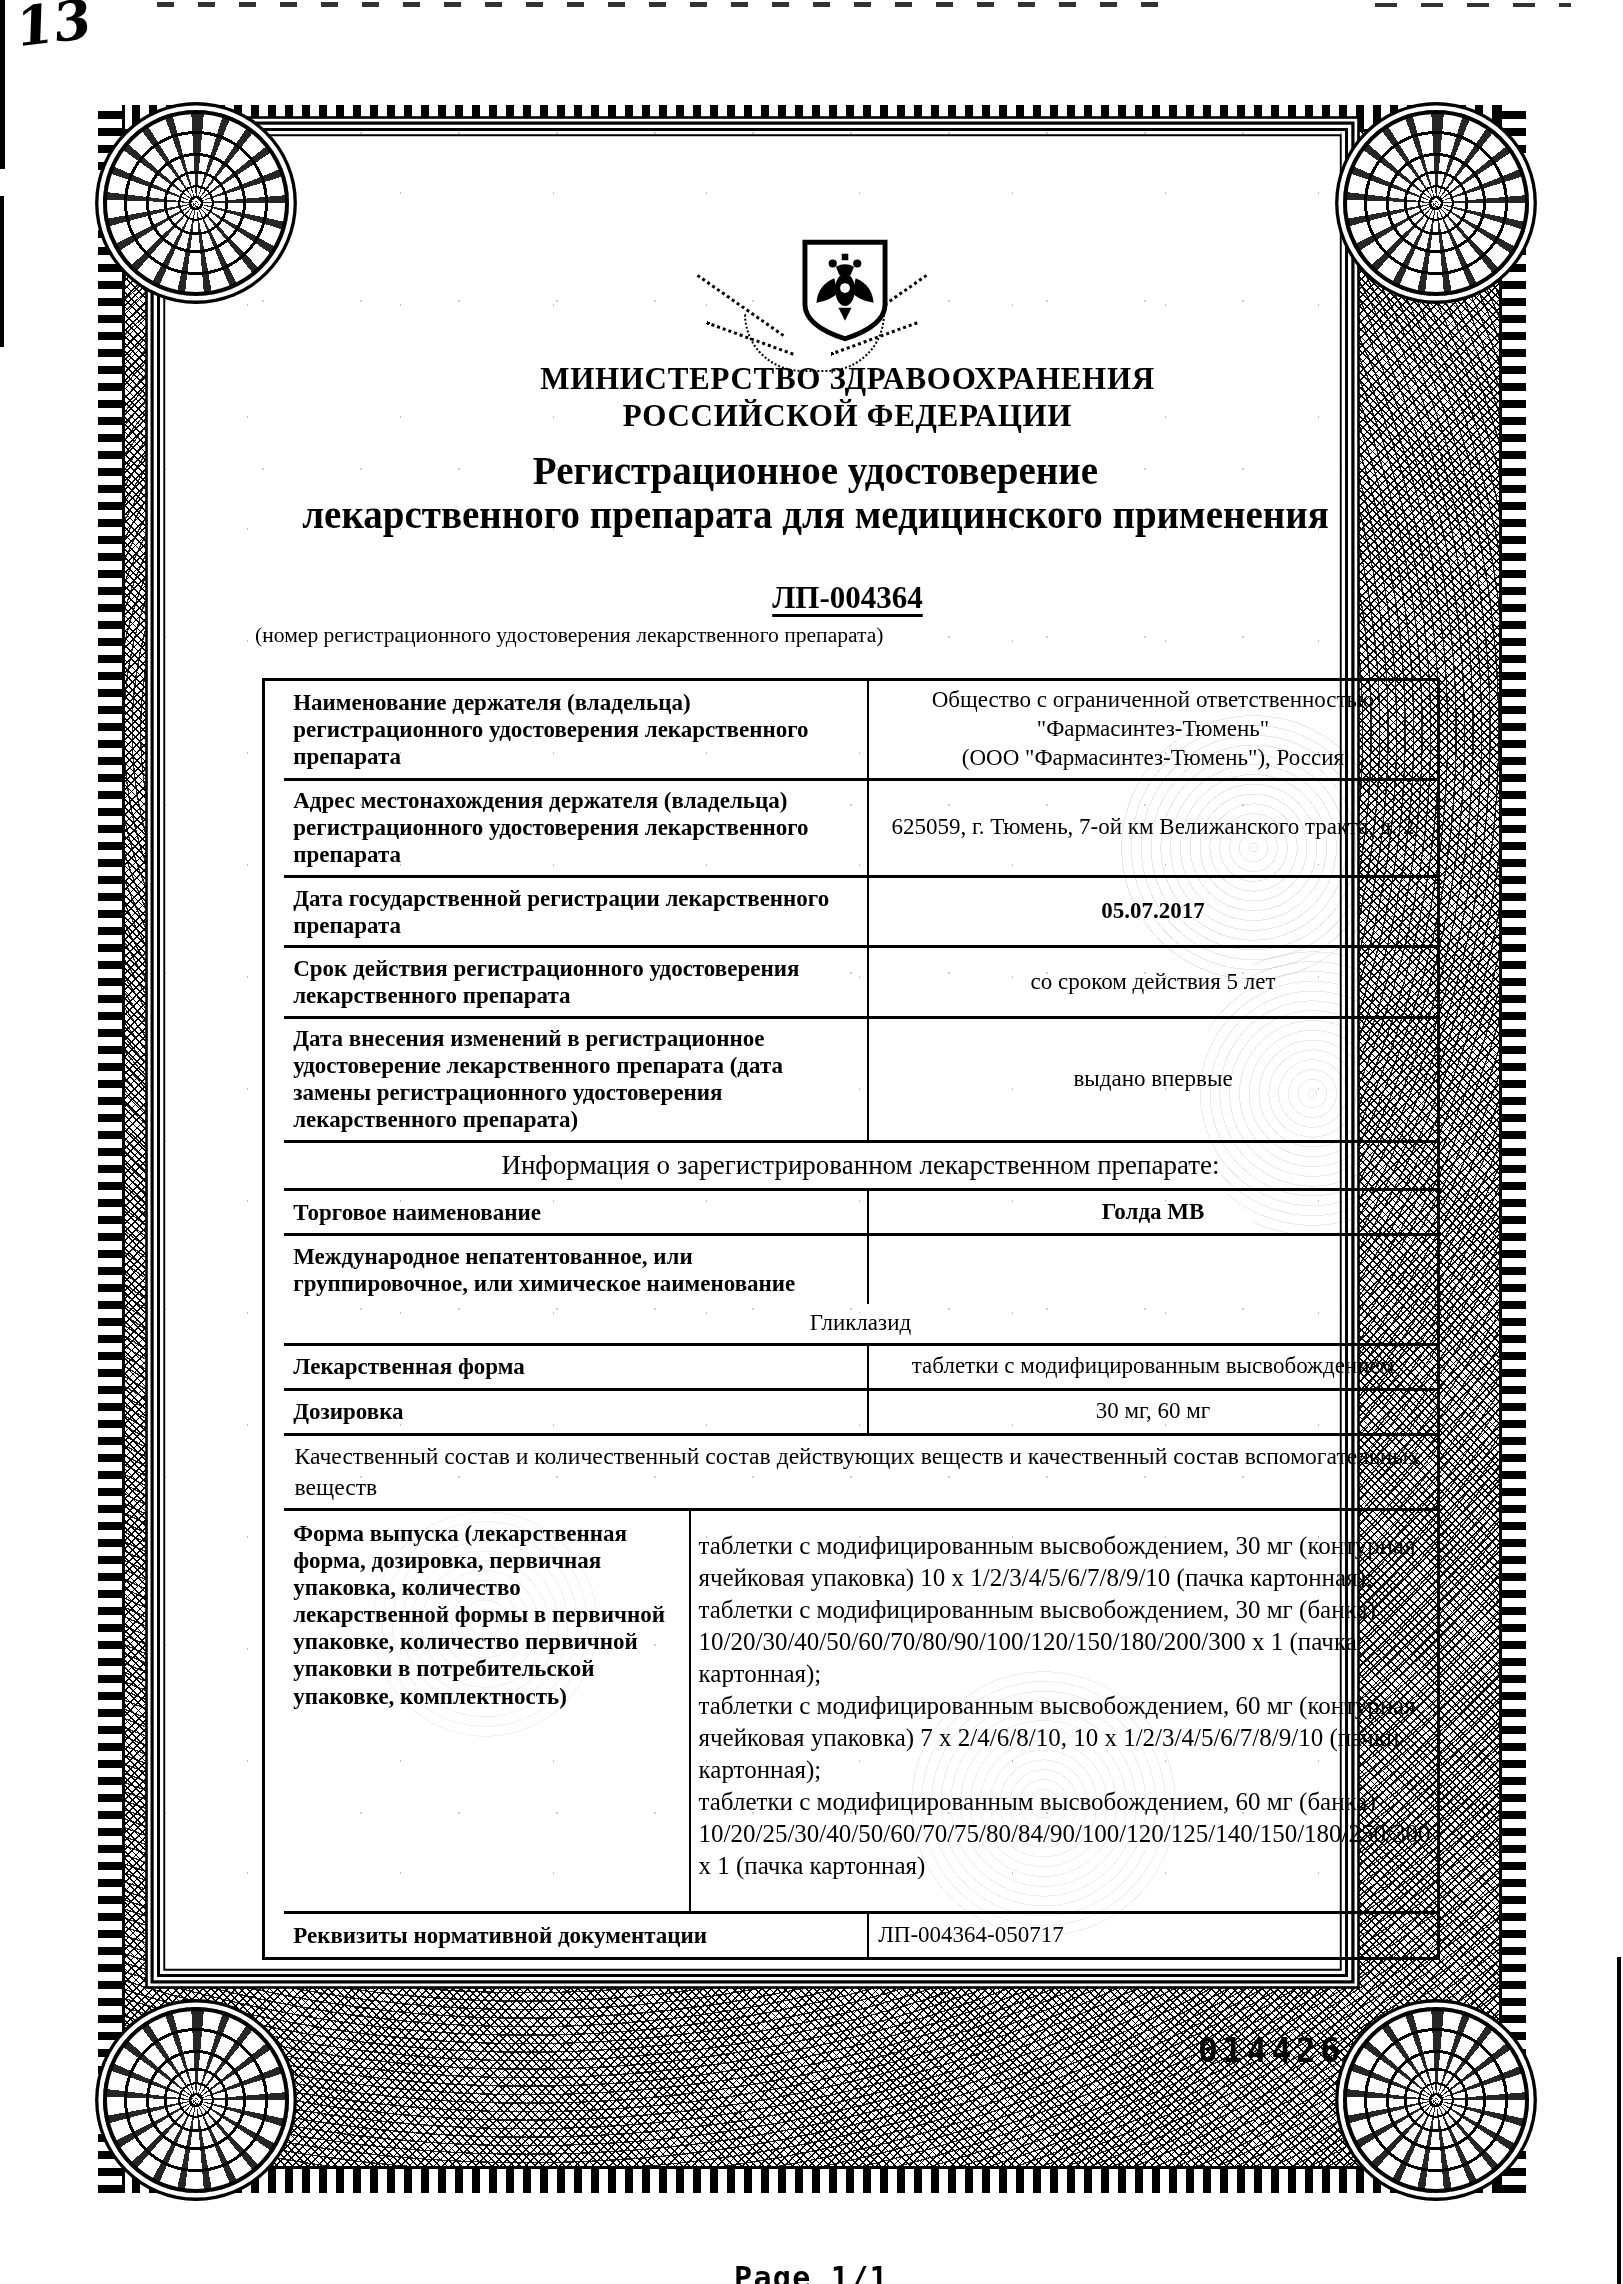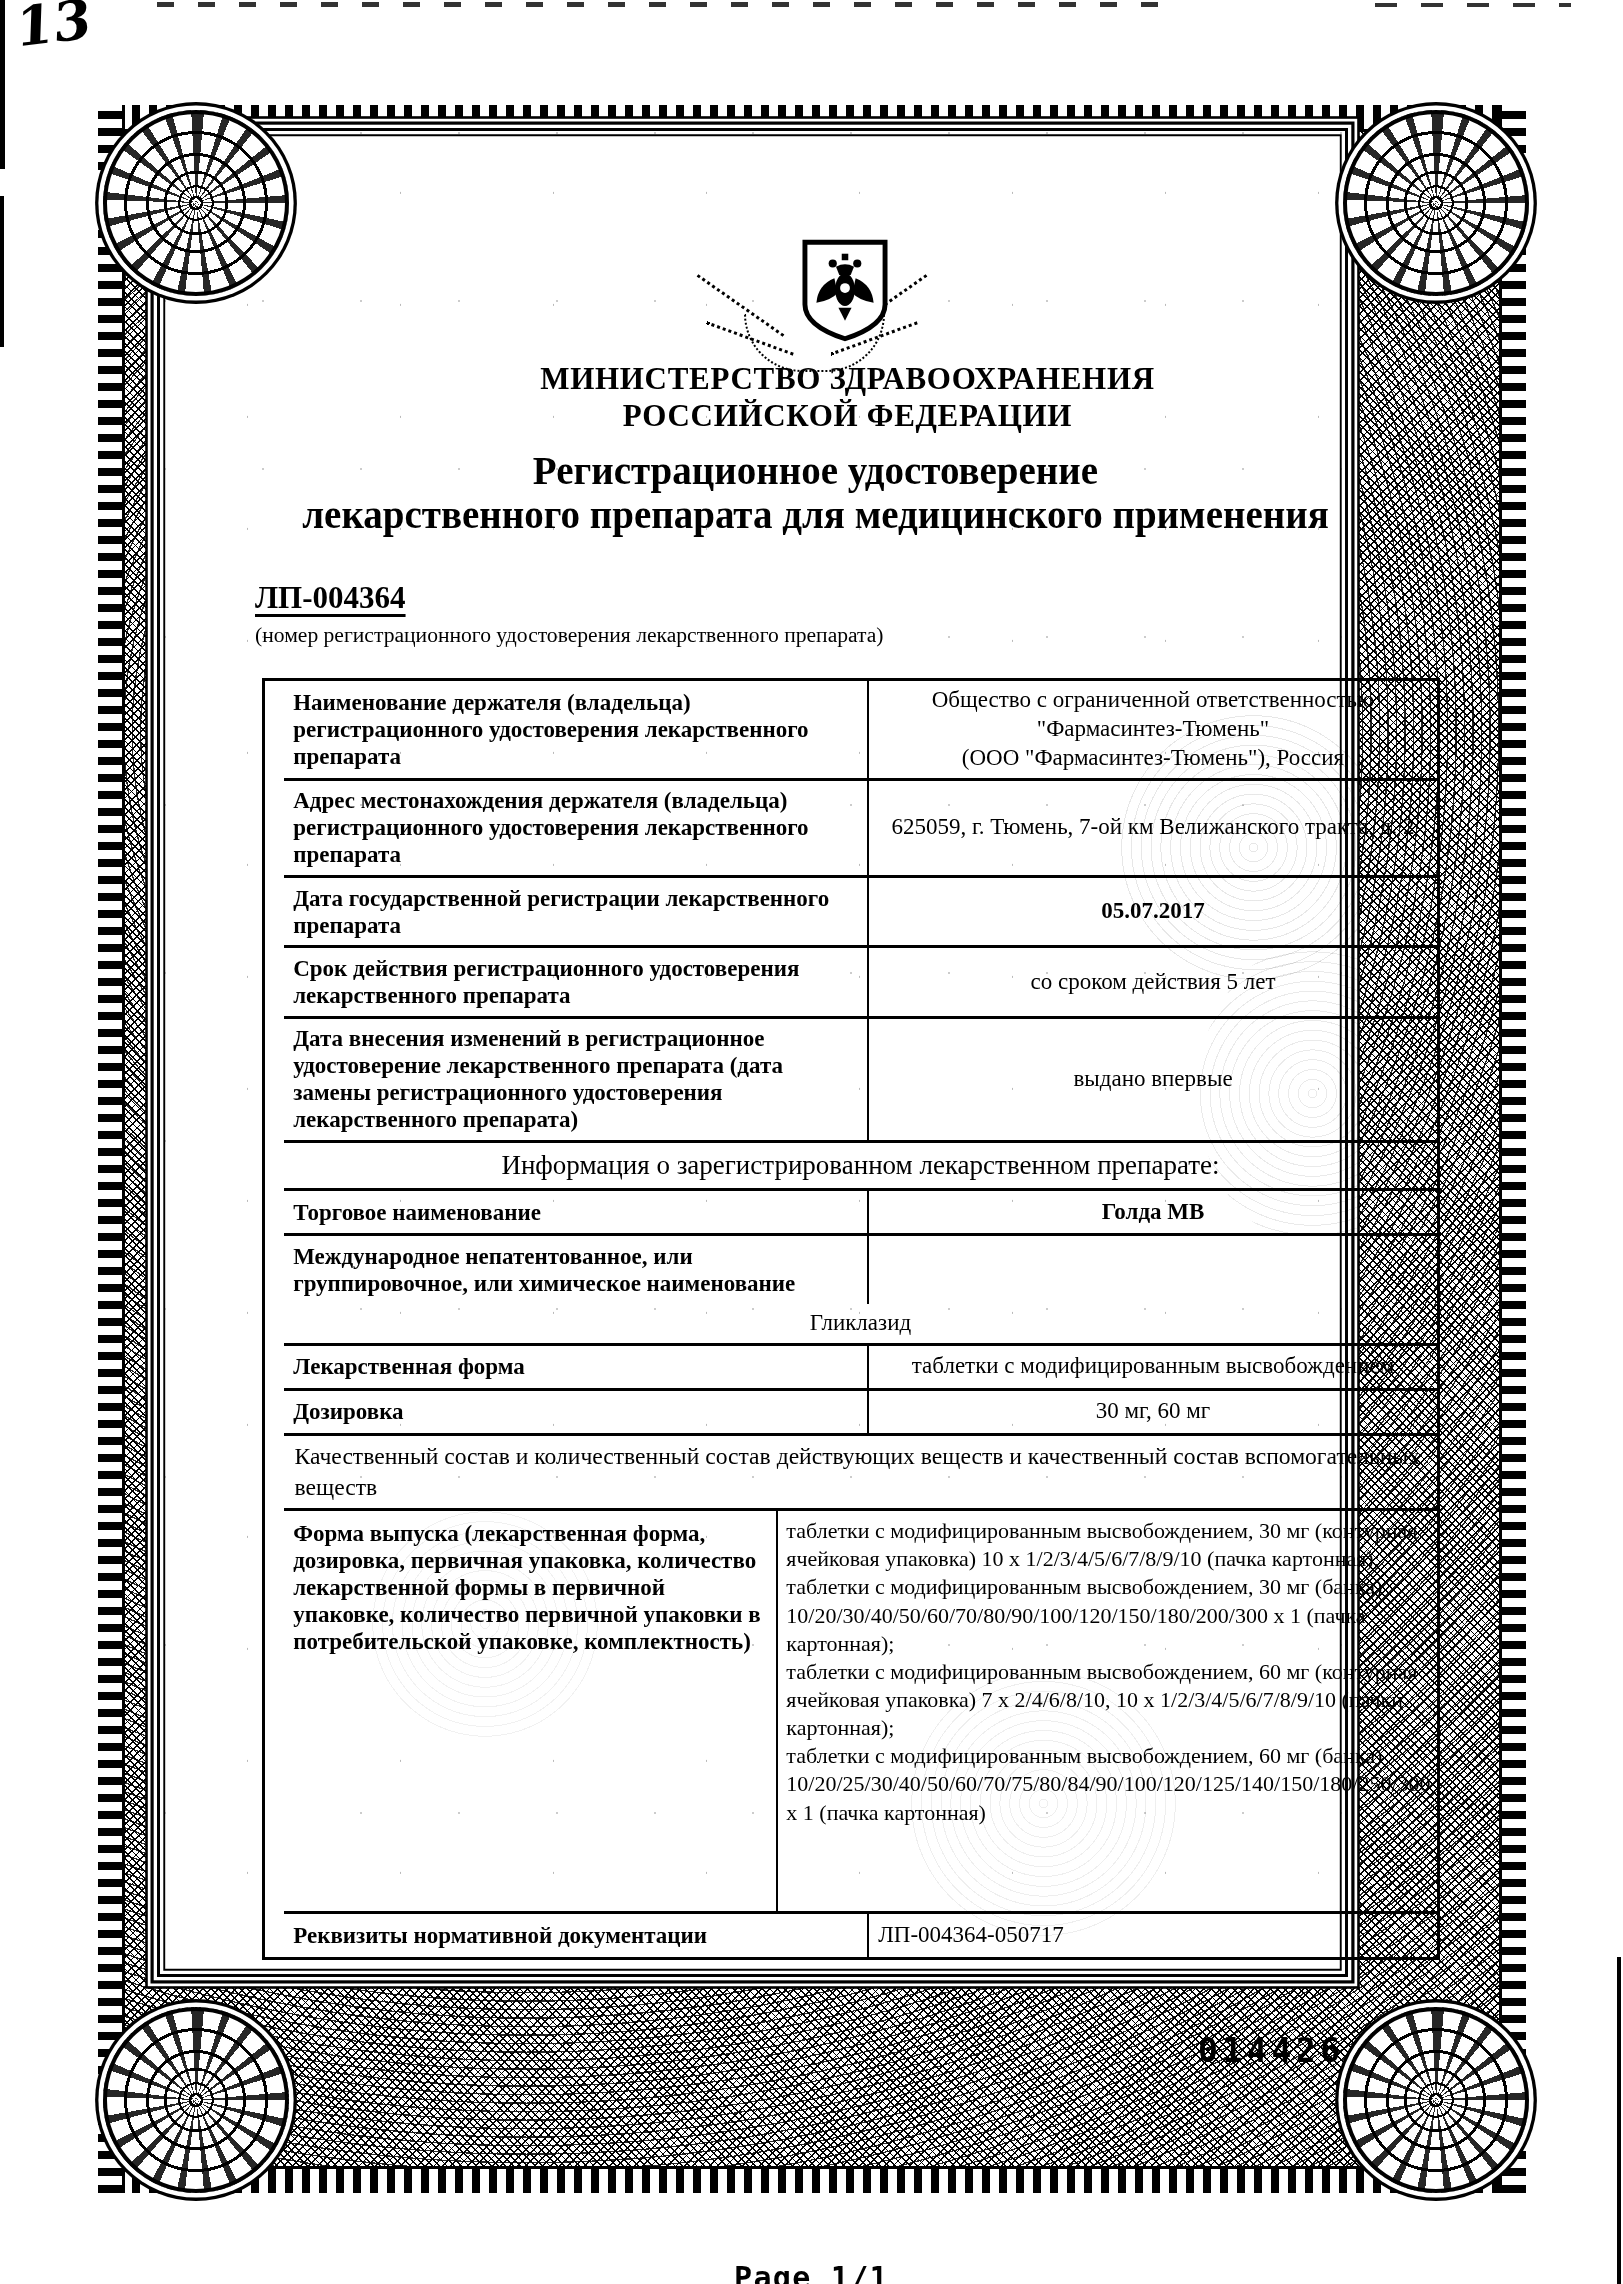--- a/index.html
+++ b/index.html
@@ -76,21 +76,21 @@
   .ray-r1{right:-26px;top:72px;width:105px;transform:rotate(-35deg);}
   .ray-r2{right:-9.8px;top:105px;width:92px;transform:rotate(-20deg);}
   .emblem-arc{position:absolute;left:29.5px;top:82px;width:137px;height:56px;
     border:2.6px dotted #000;border-top:none;border-radius:0 0 72px 72px;}
   
   .ministry{position:absolute;left:255px;width:1185px;top:361px;z-index:6;
     text-align:center;font-weight:bold;font-size:31px;line-height:1.18;letter-spacing:0.7px;}
   .doc-title{position:absolute;left:223px;width:1185px;top:449px;z-index:6;
     text-align:center;font-weight:bold;font-size:39px;line-height:1.12;}
   .reg-num{position:absolute;left:255px;width:1185px;top:580px;z-index:6;
-    text-align:left;font-weight:bold;font-size:31px;
+    text-align:center;font-weight:bold;font-size:31px;
     text-decoration:underline;text-decoration-thickness:2.6px;text-underline-offset:5.9px;}
   .reg-caption{position:absolute;left:255px;width:1185px;top:623px;z-index:6;
     text-align:left;font-size:21.6px;}
   
   .reg-table{position:absolute;left:262px;top:678px;width:1178px;z-index:6;
     border:3.9px solid #000;box-sizing:border-box;display:flex;flex-direction:column;background:transparent;padding-left:19px;}
   .tr{display:flex;box-sizing:border-box;border-top:3.9px solid #000;}
   .tr:first-child{border-top:none;}
   .td{box-sizing:border-box;}
   .td.label{width:585px;border-right:2.6px solid #000;display:flex;align-items:center;
@@ -102,21 +102,21 @@
   .r1{min-height:95px;} .r2{min-height:88px;} .r3{min-height:65px;}
   .r4{min-height:65px;} .r5{min-height:111px;} .r6{min-height:41px;}
   .r7{min-height:45px;}  .r8{min-height:65px;flex-direction:column;} .r9{min-height:45px;}
   .r10{min-height:45px;} .r11{min-height:65px;} .r12{min-height:69px;}
   .r13{min-height:403px;} .r14{min-height:46px;}
   .tr.center .td.full{justify-content:center;text-align:center;}
   .tr.bold .td.full{font-weight:normal;font-size:23.6px;}
   .value-bold{font-weight:bold;}
   .r13 .td.label{align-items:flex-start;padding-top:9.2px;}
   .r13 .td.value{align-items:flex-start;justify-content:flex-start;text-align:left;
-    font-size:22px;line-height:1.28;padding:6.5px 6.5px 6.5px 7.9px;}
+    font-size:25px;line-height:1.28;padding:6.5px 6.5px 6.5px 7.9px;margin-top:13px;}
   .r14 .td.value{justify-content:flex-start;text-align:left;padding-left:9.2px;}
   
   .serial{position:absolute;left:1198px;top:2031px;z-index:6;
     font-family:"DejaVu Sans Mono",monospace;font-weight:bold;font-size:33px;letter-spacing:4.6px;}
   .page-footer{position:absolute;left:0;width:1623px;top:2260px;z-index:9;text-align:center;
     font-family:"DejaVu Sans Mono",monospace;font-weight:bold;font-size:30px;letter-spacing:1.3px;}
 </style>
 </head>
 <body>
 

